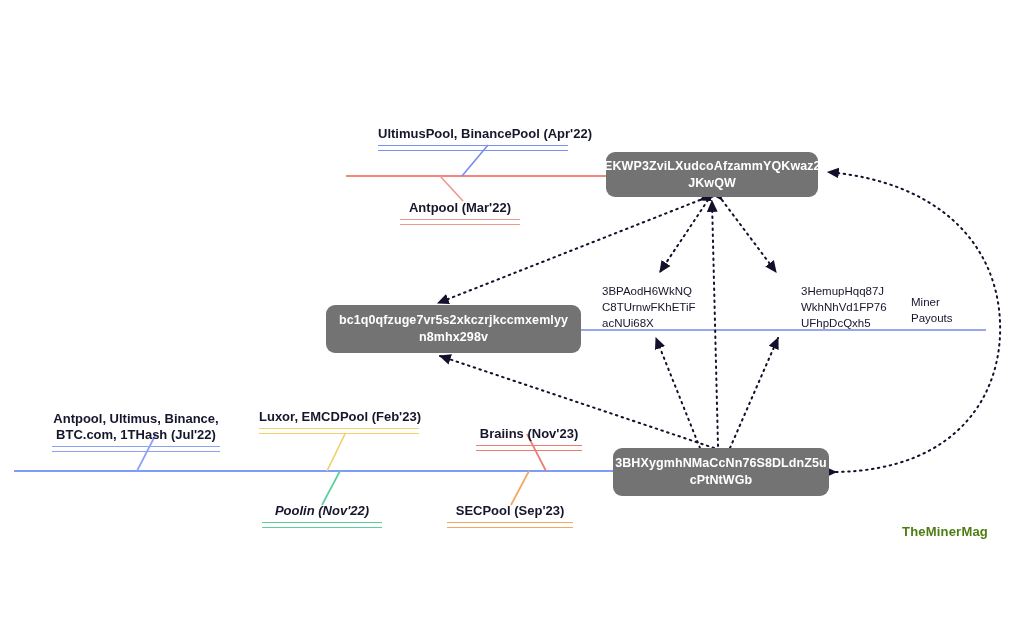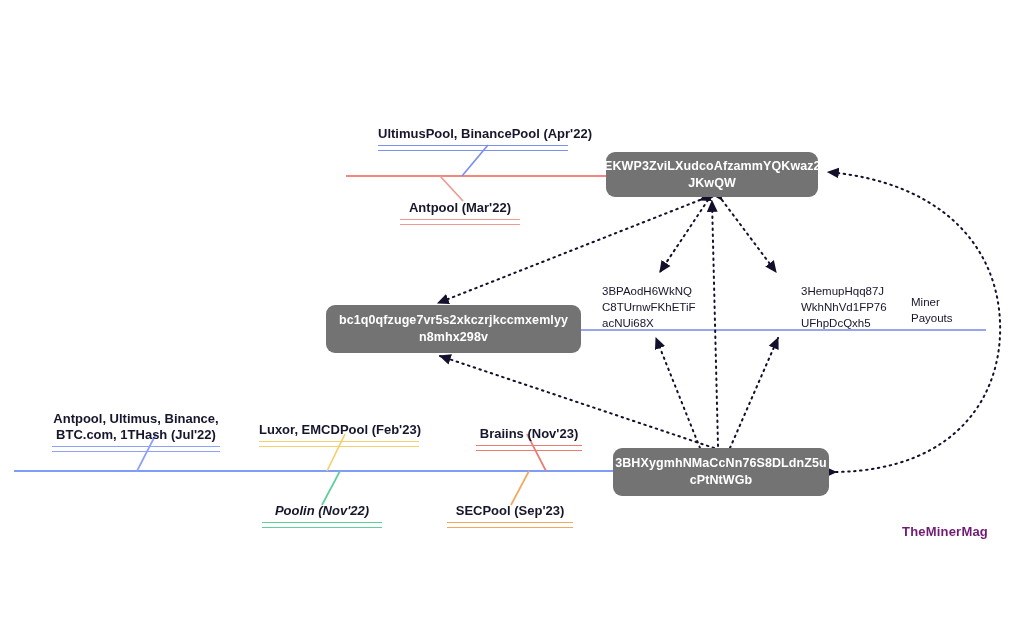--- a/index.html
+++ b/index.html
@@ -61,32 +61,32 @@
     margin-top:3px;
     border-top:1.6px solid currentColor;
     border-bottom:1.6px solid currentColor;
   }
   #evt-ultimus {left:378px;top:126px;width:190px;color:#7b8ff0;}
   #evt-ultimus .txt{color:#16162c;}
   #evt-antpool {left:400px;top:200px;width:120px;color:#ef9a92;}
   #evt-antpool .txt{color:#16162c;}
   #evt-jul22   {left:52px; top:411px;width:168px;color:#8ba2f7;text-align:center;}
   #evt-jul22 .txt{color:#16162c;}
-  #evt-feb23   {left:259px;top:422px;width:160px;color:#f2d06b;text-align:right;}
+  #evt-feb23   {left:259px;top:409px;width:160px;color:#f2d06b;text-align:right;}
   #evt-feb23 .txt{color:#16162c;}
   #evt-nov23   {left:476px;top:426px;width:106px;color:#ea7d72;}
   #evt-nov23 .txt{color:#16162c;}
   #evt-nov22   {left:262px;top:503px;width:120px;color:#5ecf9c;}
   #evt-nov22 .txt{color:#16162c;font-style:italic;}
   #evt-sep23   {left:447px;top:503px;width:126px;color:#f2a85f;}
   #evt-sep23 .txt{color:#16162c;}
 
   #watermark{
     position:absolute;left:902px;top:524px;
-    font-size:13px;font-weight:700;color:#701a75;letter-spacing:.2px;
+    font-size:13px;font-weight:700;color:#4d7c0f;letter-spacing:.2px;
   }
 </style>
 </head>
 <body>
 
 <div id="stage">
 
   <svg id="wires" viewBox="0 0 1024 638" xmlns="http://www.w3.org/2000/svg">
     <defs>
       <marker id="ah" markerWidth="7" markerHeight="7" refX="5.4" refY="3" orient="auto" markerUnits="strokeWidth">

